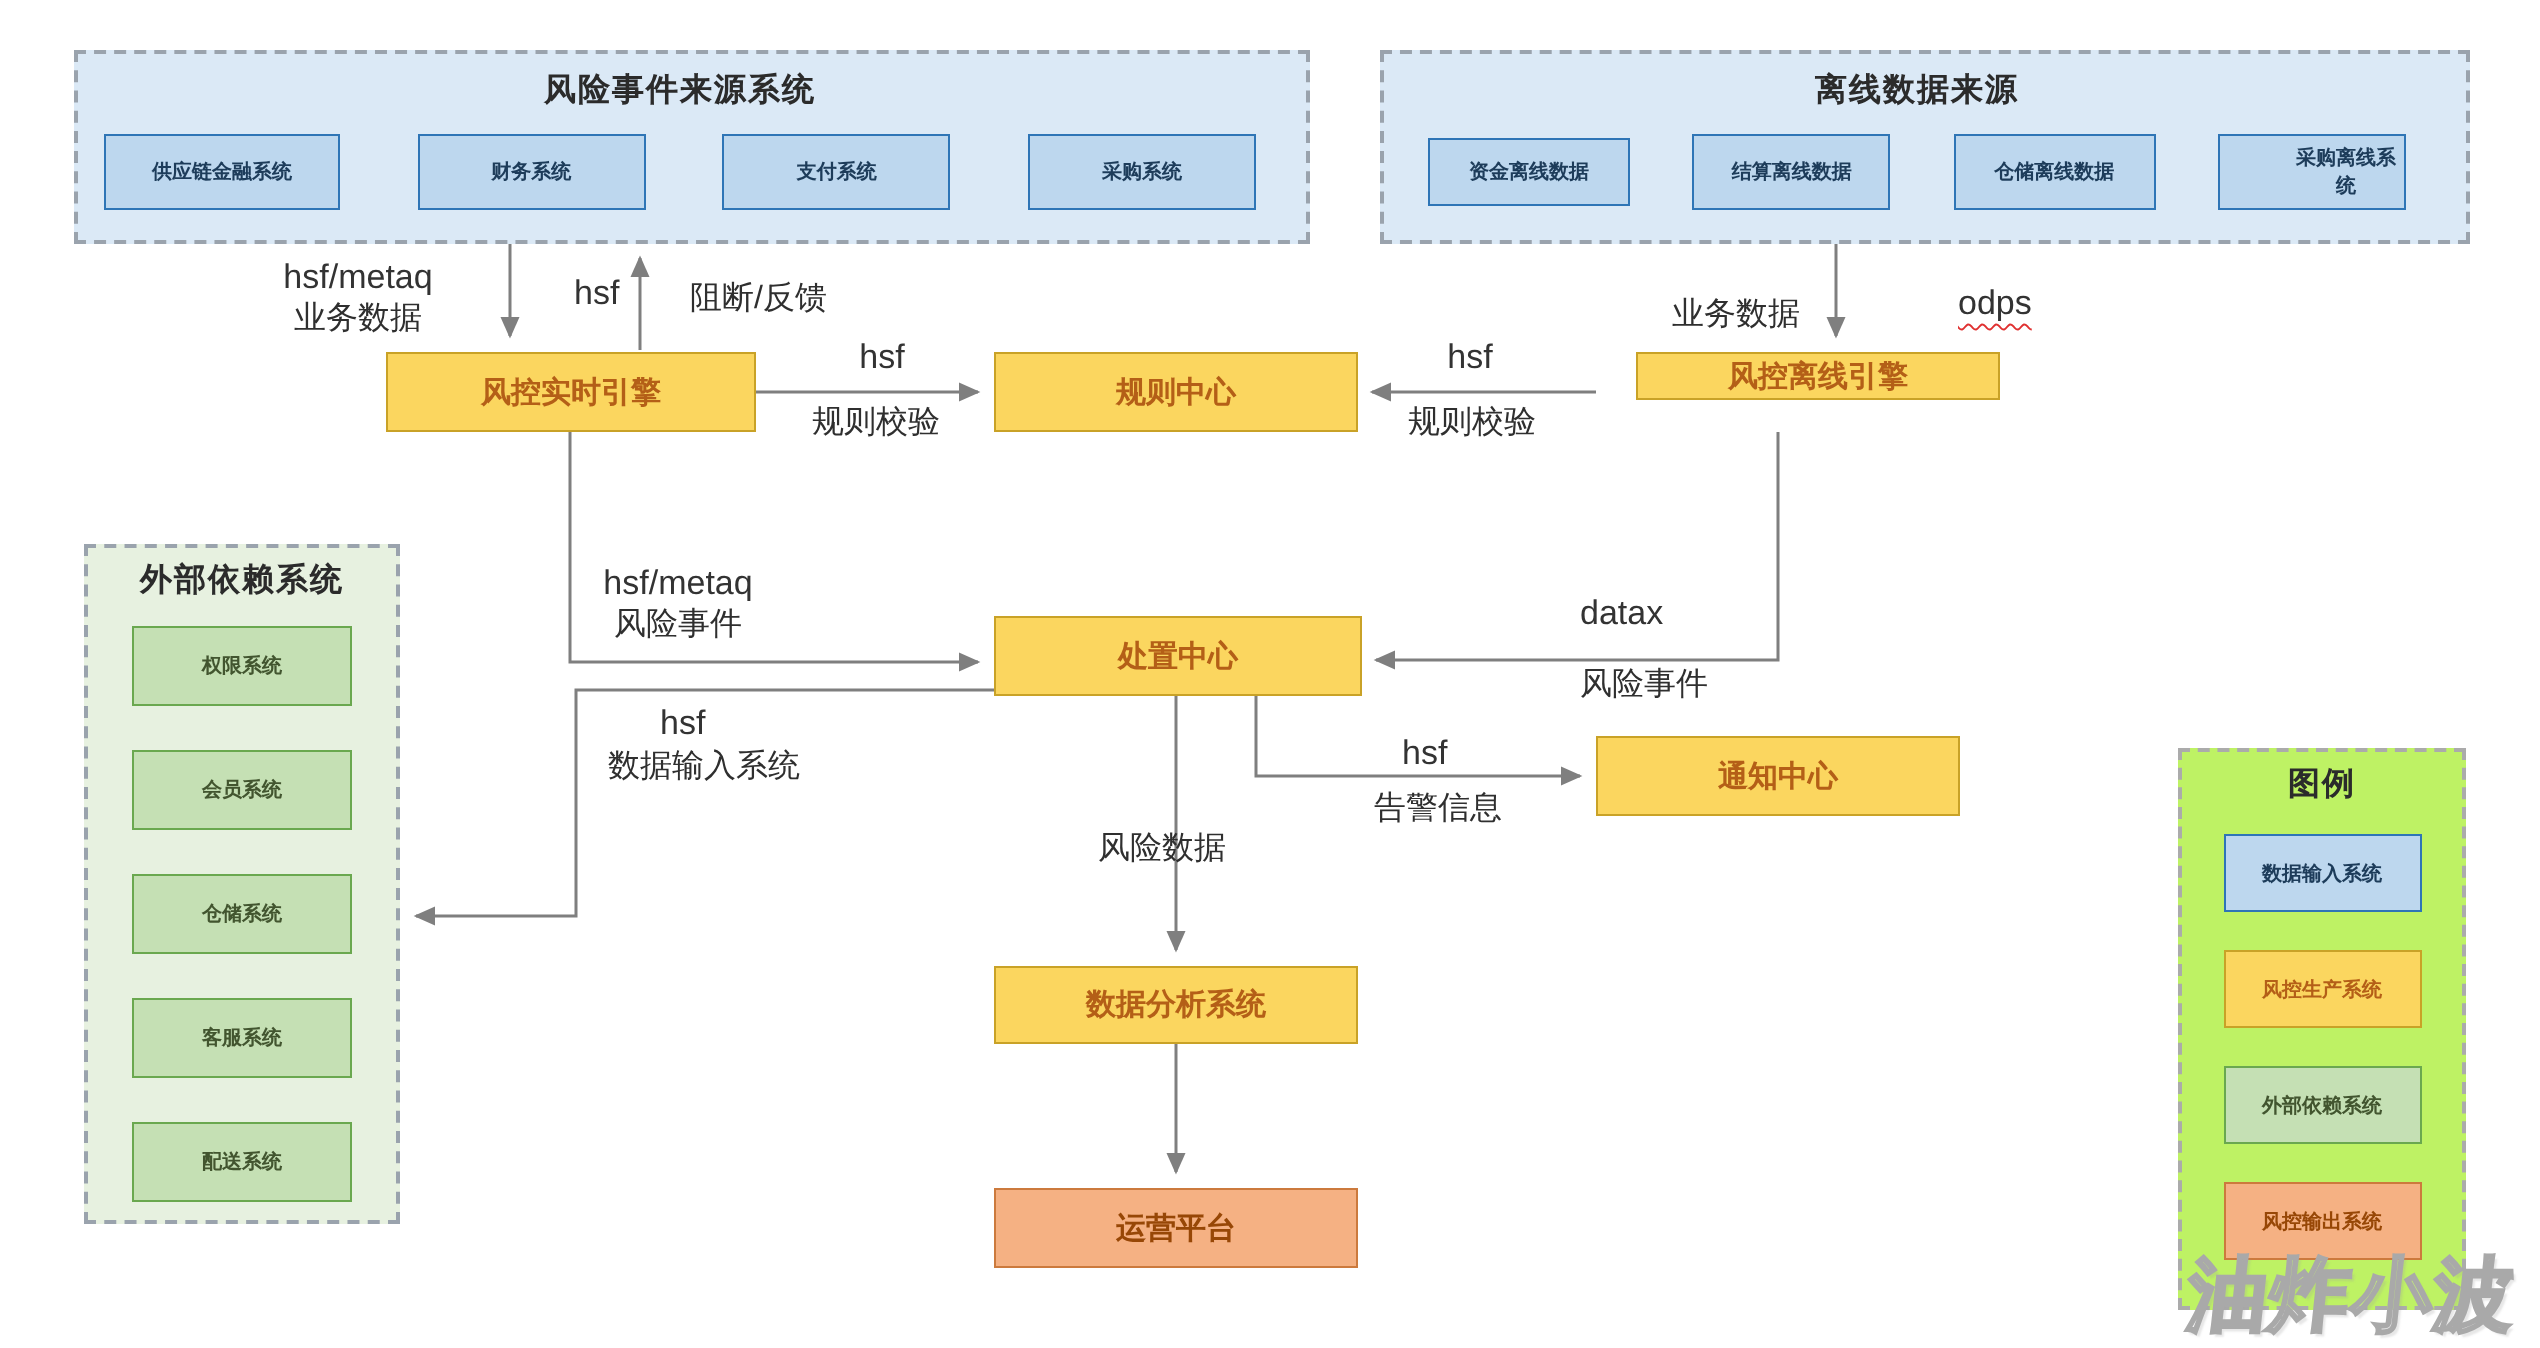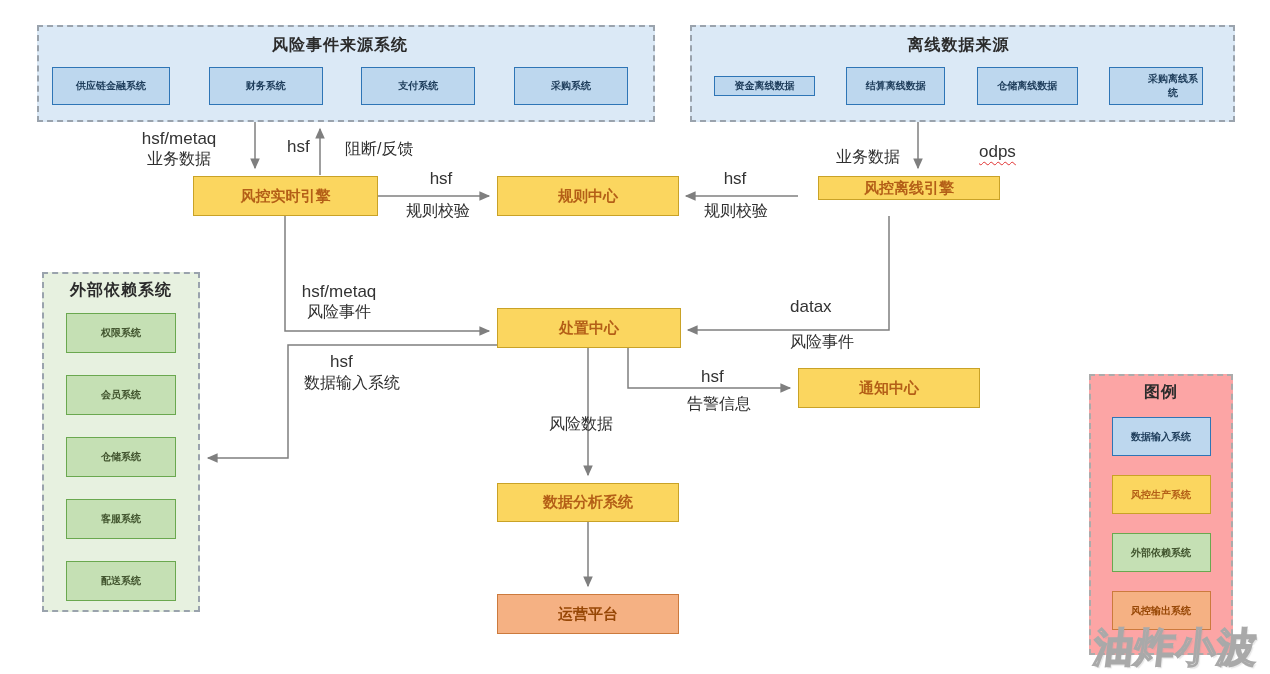--- a/index.html
+++ b/index.html
@@ -7,21 +7,21 @@
   body { font-family:"Liberation Sans","DejaVu Sans",sans-serif; }
   #stage { position:relative; width:1270px; height:674px; background:#ffffff; overflow:hidden; }
 
   
   #wires { position:absolute; left:0; top:0; width:1270px; height:674px; z-index:1; }
 
   
   .grp { position:absolute; border:2px dashed #9aa3ad; z-index:2; }
   .grp-blue  { background:#dbe9f6; }
   .grp-green { background:#e7f1e0; }
-  .grp-white { background:#fca5a5; }
+  .grp-white { background:#bef264; }
   .grp-title { text-align:center; font-size:16px; font-weight:600; color:#2b2b2b; letter-spacing:1px; }
 
   .row-items { display:flex; justify-content:space-between; align-items:center; }
   .col-items { display:flex; flex-direction:column; align-items:center; }
 
   
   .bx { display:flex; align-items:center; justify-content:center;
         font-size:10px; font-weight:600; text-align:center; }
   .bx-blue   { background:#bdd7ee; border:1.5px solid #2e75b6; color:#1d3c5a; }
   .bx-green  { background:#c5e0b4; border:1.5px solid #6aa84f; color:#42552f; }
@@ -75,21 +75,21 @@
       <div class="bx bx-blue" style="width:118px; height:38px;">供应链金融系统</div>
       <div class="bx bx-blue" style="width:114px; height:38px;">财务系统</div>
       <div class="bx bx-blue" style="width:114px; height:38px;font-family:Liberation Serif, serif;">支付系统</div>
       <div class="bx bx-blue" style="width:114px; height:38px;">采购系统</div>
     </div>
   </div>
 
   <div class="grp grp-blue" style="left:690px; top:25px; width:545px; height:97px; padding:8px 30px 0 22px;">
     <div class="grp-title">离线数据来源</div>
     <div class="row-items" style="margin-top:11px;">
-      <div class="bx bx-blue" style="width:101px; height:20px;">资金离线数据</div>
+      <div class="bx bx-blue" style="width:101px; height:34px;">资金离线数据</div>
       <div class="bx bx-blue" style="width:99px; height:38px;">结算离线数据</div>
       <div class="bx bx-blue" style="width:101px; height:38px;">仓储离线数据</div>
       <div class="bx bx-blue" style="width:94px; height:38px;padding-left:34px;">采购离线系统</div>
     </div>
   </div>
 
   <div class="grp grp-green" style="left:42px; top:272px; width:158px; height:340px; padding-top:6px;">
     <div class="grp-title" style="margin-bottom:12px;">外部依赖系统</div>
     <div class="col-items" style="gap:22px;">
       <div class="bx bx-green" style="width:110px; height:40px;">权限系统</div>

